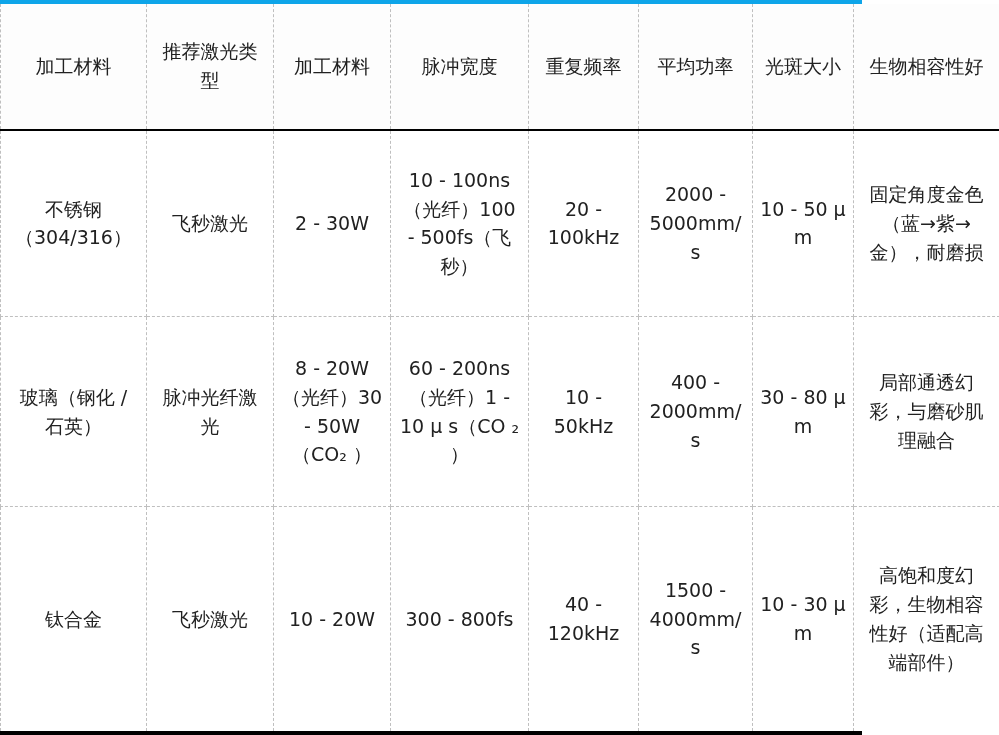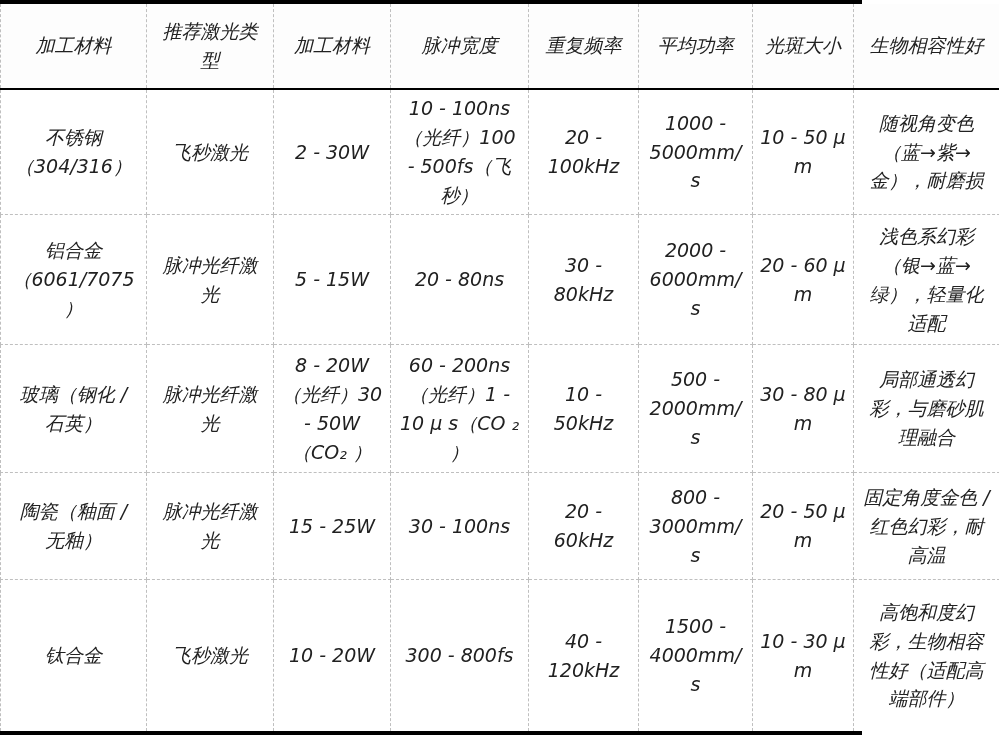--- a/index.html
+++ b/index.html
@@ -5,24 +5,23 @@
   * { box-sizing: border-box; }
   html, body {
     margin: 0;
     padding: 0;
     background: #ffffff;
     font-family: "DejaVu Sans", "Liberation Sans", sans-serif;
   }
   .table-frame {
     width: 862px;
     height: 735px;
-    border-top: 4px solid #000000;
+    border-top: 4px solid #0ea5e9;
     border-bottom: 4px solid #000000;
     background: #ffffff;
-    font-style: italic;
   }
   table.materials {
     width: 100%;
     height: 100%;
     border-collapse: collapse;
     table-layout: fixed;
   }
   table.materials th,
   table.materials td {
     border-left: 1px dashed #bfbfbf;
@@ -81,53 +80,33 @@
       <th>平均功率</th>
       <th>光斑大小</th>
       <th>生物相容性好</th>
     </tr>
     <tr class="row-0">
       <td>不锈钢（304/316）</td>
       <td>飞秒激光</td>
       <td>2 - 30W</td>
       <td>10 - 100ns（光纤）100 - 500fs（飞秒）</td>
       <td>20 - 100kHz</td>
-      <td>1000 - 5000mm/s</td>
+      <td>2000 - 5000mm/s</td>
       <td>10 - 50 μ m</td>
-      <td>随视角变色（蓝→紫→金），耐磨损</td>
-    </tr>
-    <tr class="row-1">
-      <td>铝合金（6061/7075）</td>
-      <td>脉冲光纤激光</td>
-      <td>5 - 15W</td>
-      <td>20 - 80ns</td>
-      <td>30 - 80kHz</td>
-      <td>2000 - 6000mm/s</td>
-      <td>20 - 60 μ m</td>
-      <td>浅色系幻彩（银→蓝→绿），轻量化适配</td>
+      <td>固定角度金色（蓝→紫→金），耐磨损</td>
     </tr>
     <tr class="row-2">
       <td>玻璃（钢化 / 石英）</td>
       <td>脉冲光纤激光</td>
       <td>8 - 20W（光纤）30 - 50W（CO₂ ）</td>
       <td>60 - 200ns（光纤）1 - 10 μ s（CO ₂ ）</td>
       <td>10 - 50kHz</td>
-      <td>500 - 2000mm/s</td>
+      <td>400 - 2000mm/s</td>
       <td>30 - 80 μ m</td>
       <td>局部通透幻彩，与磨砂肌理融合</td>
-    </tr>
-    <tr class="row-3">
-      <td>陶瓷（釉面 / 无釉）</td>
-      <td>脉冲光纤激光</td>
-      <td>15 - 25W</td>
-      <td>30 - 100ns</td>
-      <td>20 - 60kHz</td>
-      <td>800 - 3000mm/s</td>
-      <td>20 - 50 μ m</td>
-      <td>固定角度金色 / 红色幻彩，耐高温</td>
     </tr>
     <tr class="row-4">
       <td>钛合金</td>
       <td>飞秒激光</td>
       <td>10 - 20W</td>
       <td>300 - 800fs</td>
       <td>40 - 120kHz</td>
       <td>1500 - 4000mm/s</td>
       <td>10 - 30 μ m</td>
       <td>高饱和度幻彩，生物相容性好（适配高端部件）</td>

